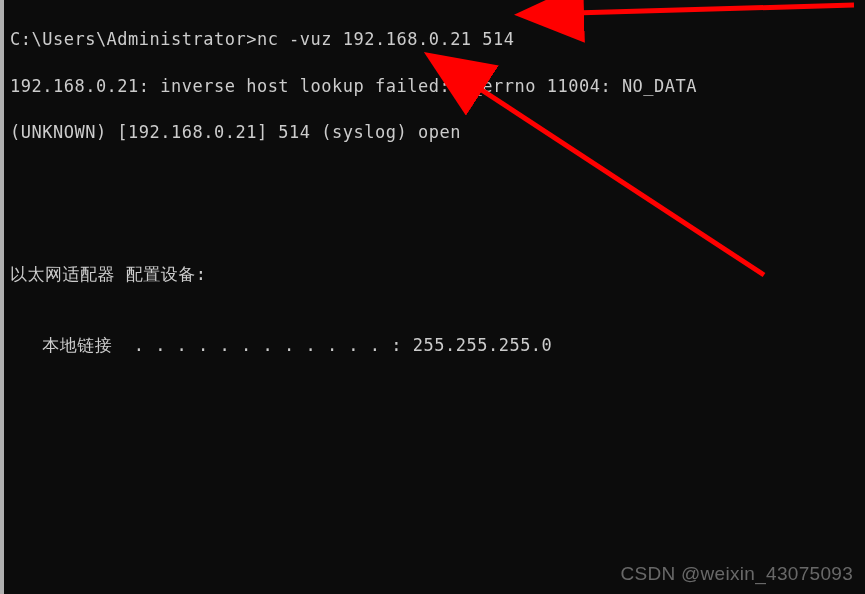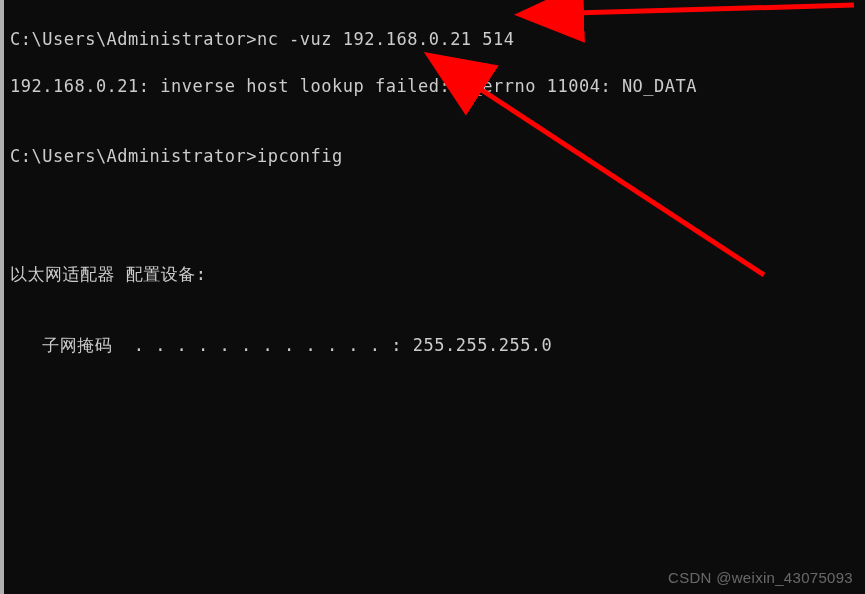--- a/index.html
+++ b/index.html
@@ -26,43 +26,43 @@
     letter-spacing: 0.5px;
   }
   .line { display: block; min-height: 23px; line-height: 23px; }
   .blank { height: 23px; }
   .watermark {
     position: absolute;
     right: 12px;
     bottom: 6px;
     color: rgba(180,180,180,0.55);
     font-family: Arial, sans-serif;
-    font-size: 15px;
+    font-size: 19px;
     letter-spacing: 0.3px;
   }
   svg.annot {
     position: absolute;
     left: 0; top: 0;
     pointer-events: none;
   }
 </style>
 </head>
 <body>
 
 <div class="terminal">
 <span class="line"><span>C:\Users\Administrator&gt;</span><span>nc -vuz 192.168.0.21 514</span></span>
 <span class="line">192.168.0.21: inverse host lookup failed: h_errno 11004: NO_DATA</span>
+<span class="line">(UNKNOWN) [192.168.0.21] 514 (syslog) open</span>
 <span class="blank"></span>
-<span class="line"><span>C:\Users\Administrator&gt;</span><span>ipconfig</span></span>
 <span class="blank"></span>
 <span class="blank"></span>
 <span class="blank"></span>
 <span class="line">以太网适配器 配置设备:</span>
 <span class="blank"></span>
-<span class="line"><span>   子网掩码  . . . . . . . . . . . . : </span><span>255.255.255.0</span></span>
+<span class="line"><span>   本地链接  . . . . . . . . . . . . : </span><span>255.255.255.0</span></span>
 
 <span class="blank"></span>
 
 <span class="blank"></span>
 
 
 
 
 
 </div>

